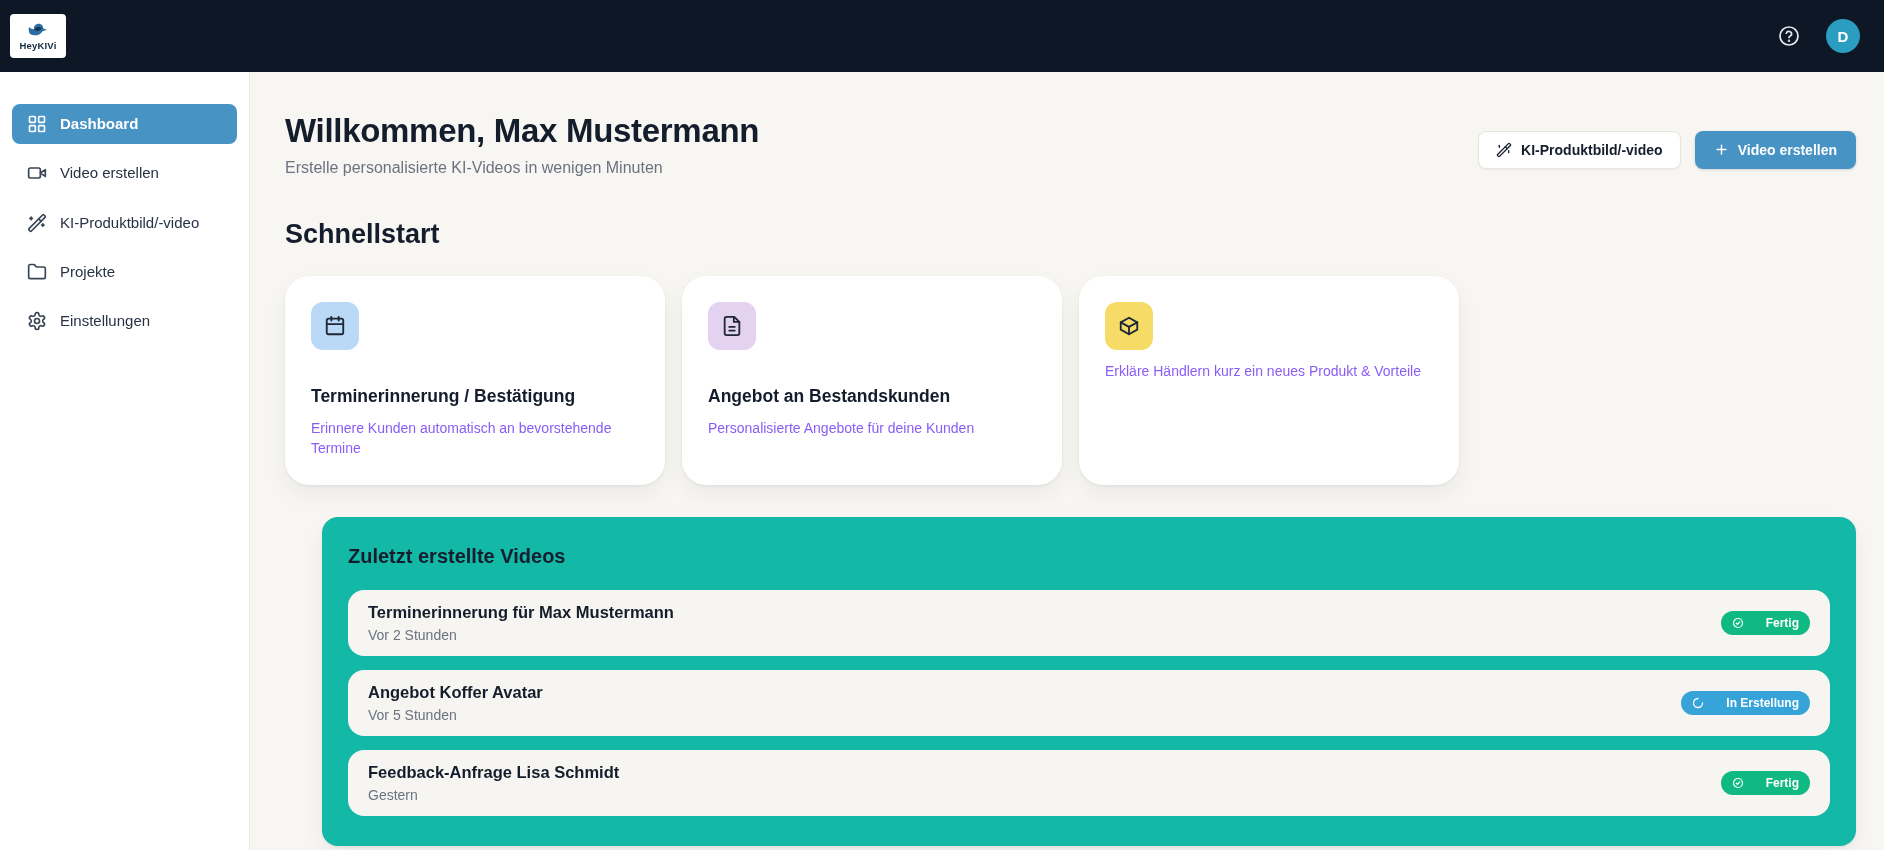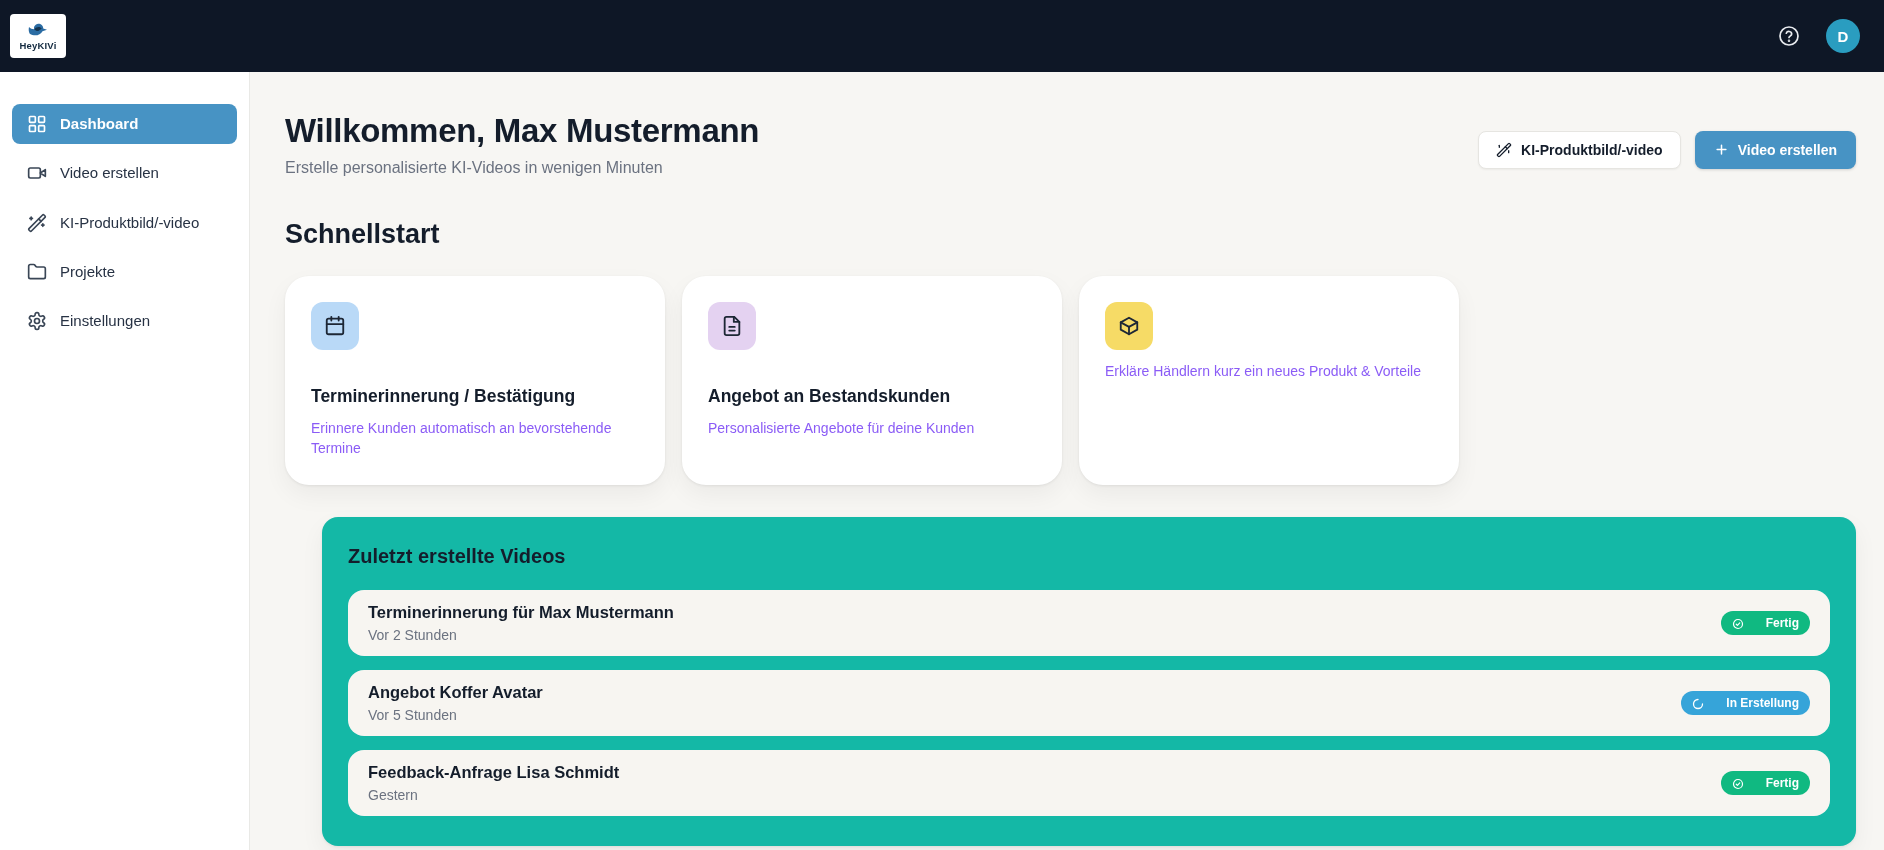--- a/index.html
+++ b/index.html
@@ -77,21 +77,21 @@
   }
   .panel-title { font-size:20px; font-weight:700; color:#141d2b; }
   .video-rows { margin-top:22px; }
   .video-row {
     display:flex; align-items:center; justify-content:space-between;
     background:#f7f5f1; border-radius:16px; padding:13px 20px; margin-bottom:14px; cursor:pointer;
   }
   .video-title { font-size:16.5px; font-weight:700; color:#141d2b; }
   .video-time { font-size:14px; color:#6b7280; margin-top:5px; }
   .badge {
-    display:inline-flex; align-items:flex-end; gap:22px; color:#ffffff;
+    display:inline-flex; align-items:center; gap:22px; color:#ffffff;
     font-size:12px; font-weight:600; padding:5px 11px; border-radius:999px;
   }
 </style>
 </head>
 <body>
 
 <header class="topbar" style="background-color: rgb(14, 23, 38);">
   <div class="logo-box">
     <span style="display:flex;">
       <svg width="24" height="18" viewBox="0 0 32 24">

